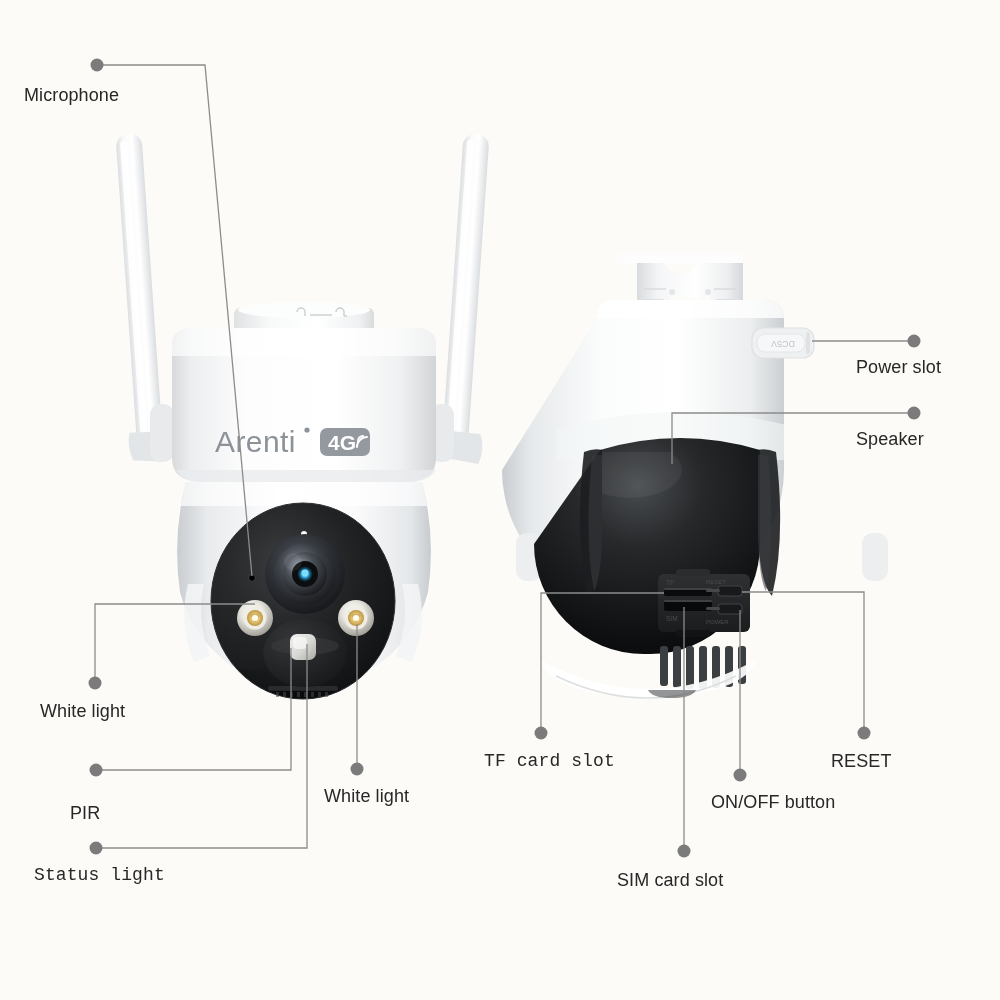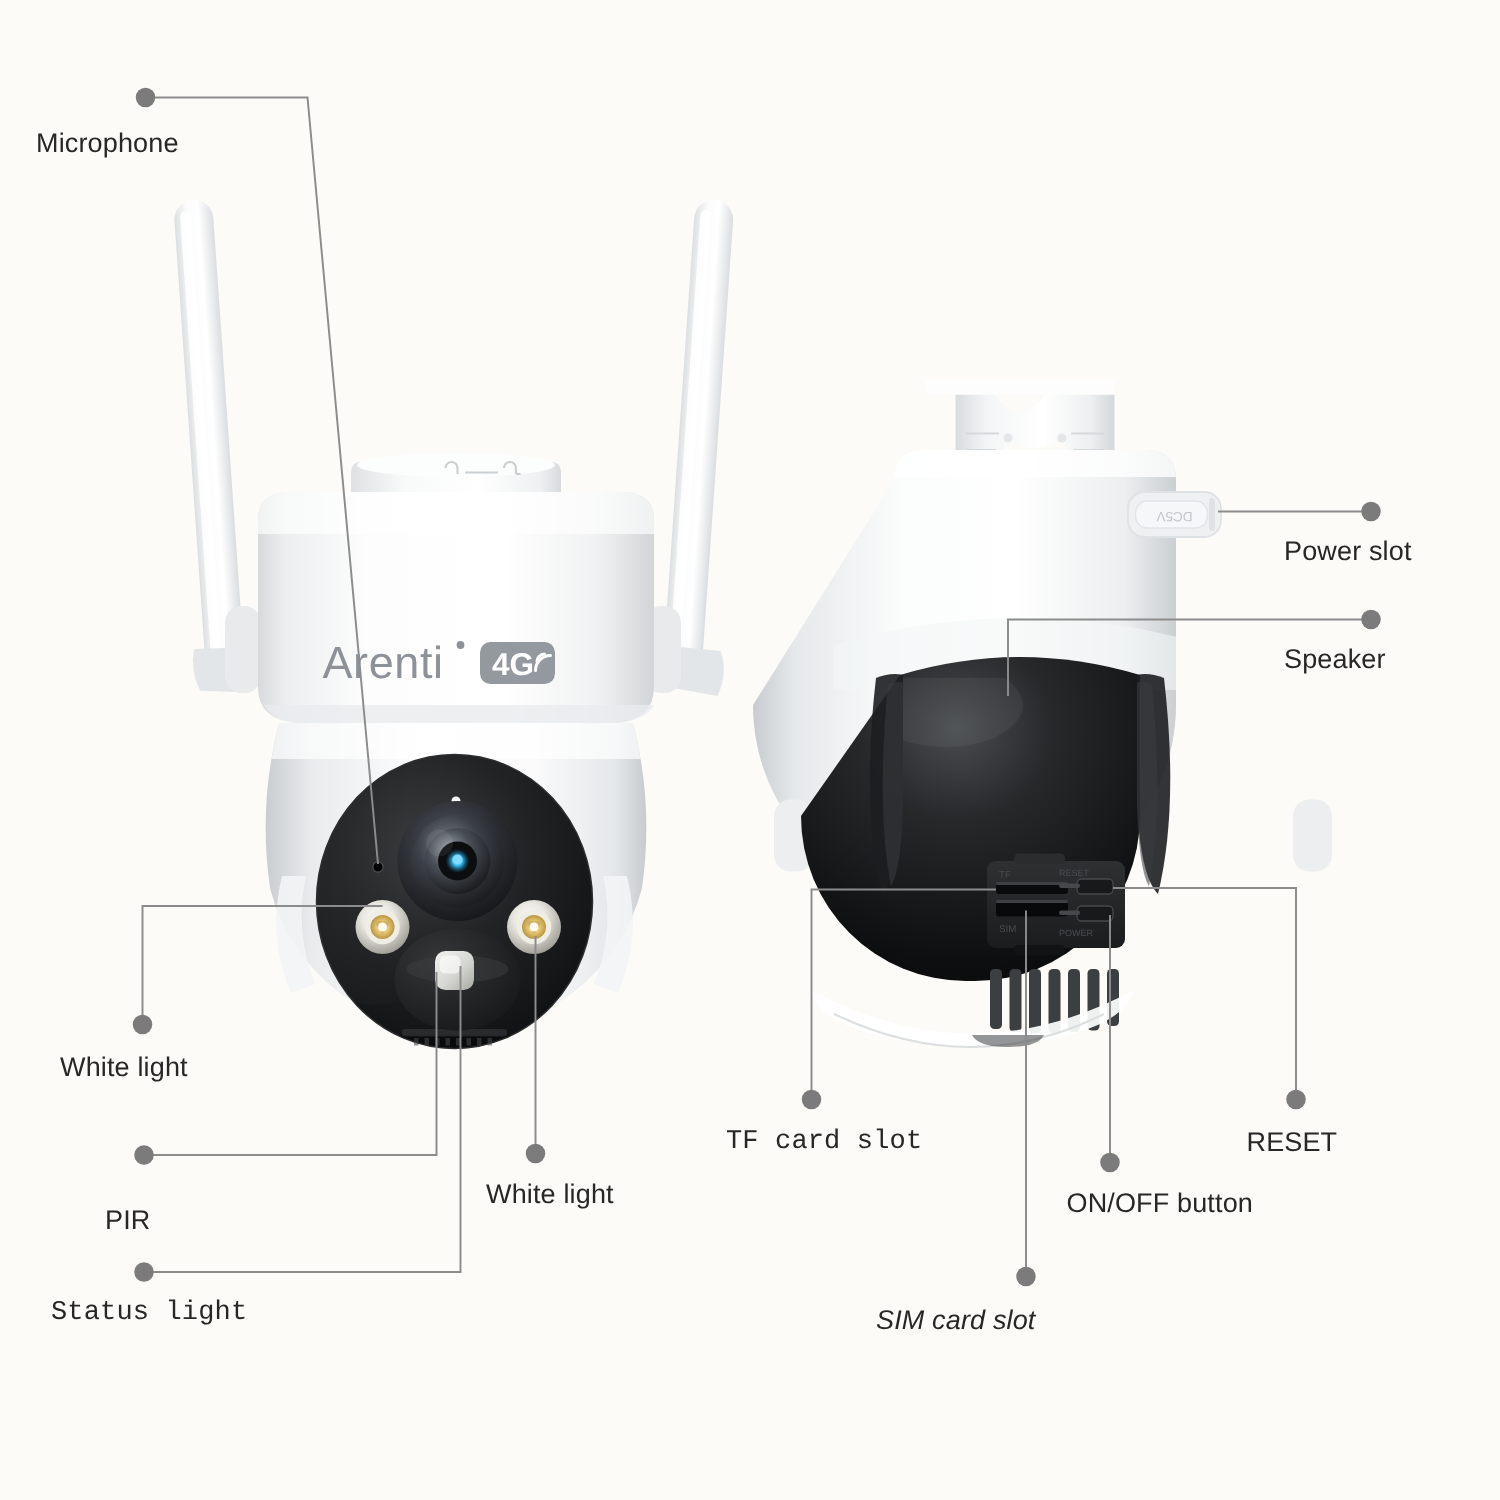--- a/index.html
+++ b/index.html
@@ -448,15 +448,15 @@
   <div class="callout-label" style="left:856px;top:357px;">Power slot</div>
 
   <div class="callout-label" style="left:856px;top:429px;">Speaker</div>
 
   <div class="callout-label" style="left:484px;top:751px;font-family:Liberation Mono, monospace;">TF card slot</div>
 
   <div class="callout-label" style="left:711px;top:792px;">ON/OFF button</div>
 
   <div class="callout-label" style="left:831px;top:751px;">RESET</div>
 
-  <div class="callout-label" style="left:584px;top:870px;font-style:italic;">SIM card slot</div>
+  <div class="callout-label" style="left:617px;top:870px;">SIM card slot</div>
 
 </div>
 
 </body></html>

